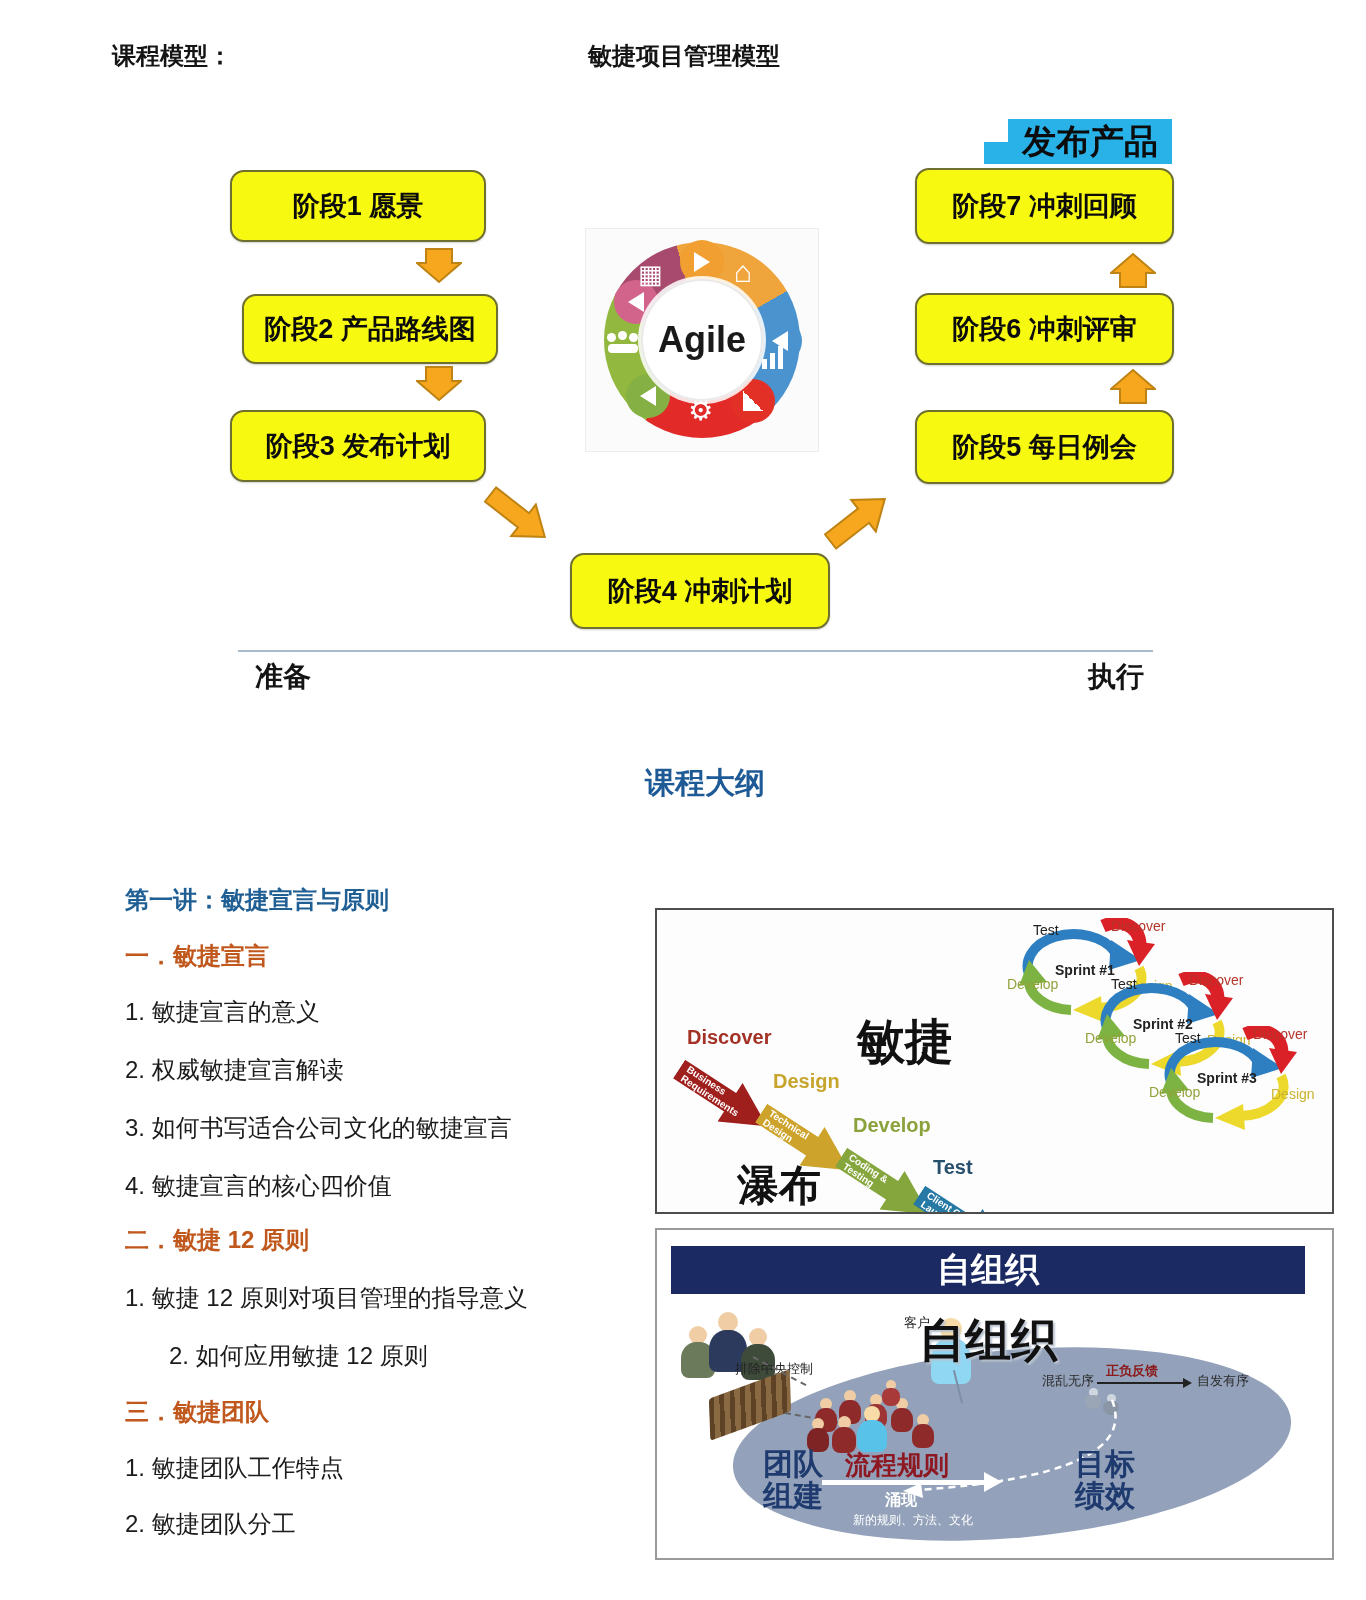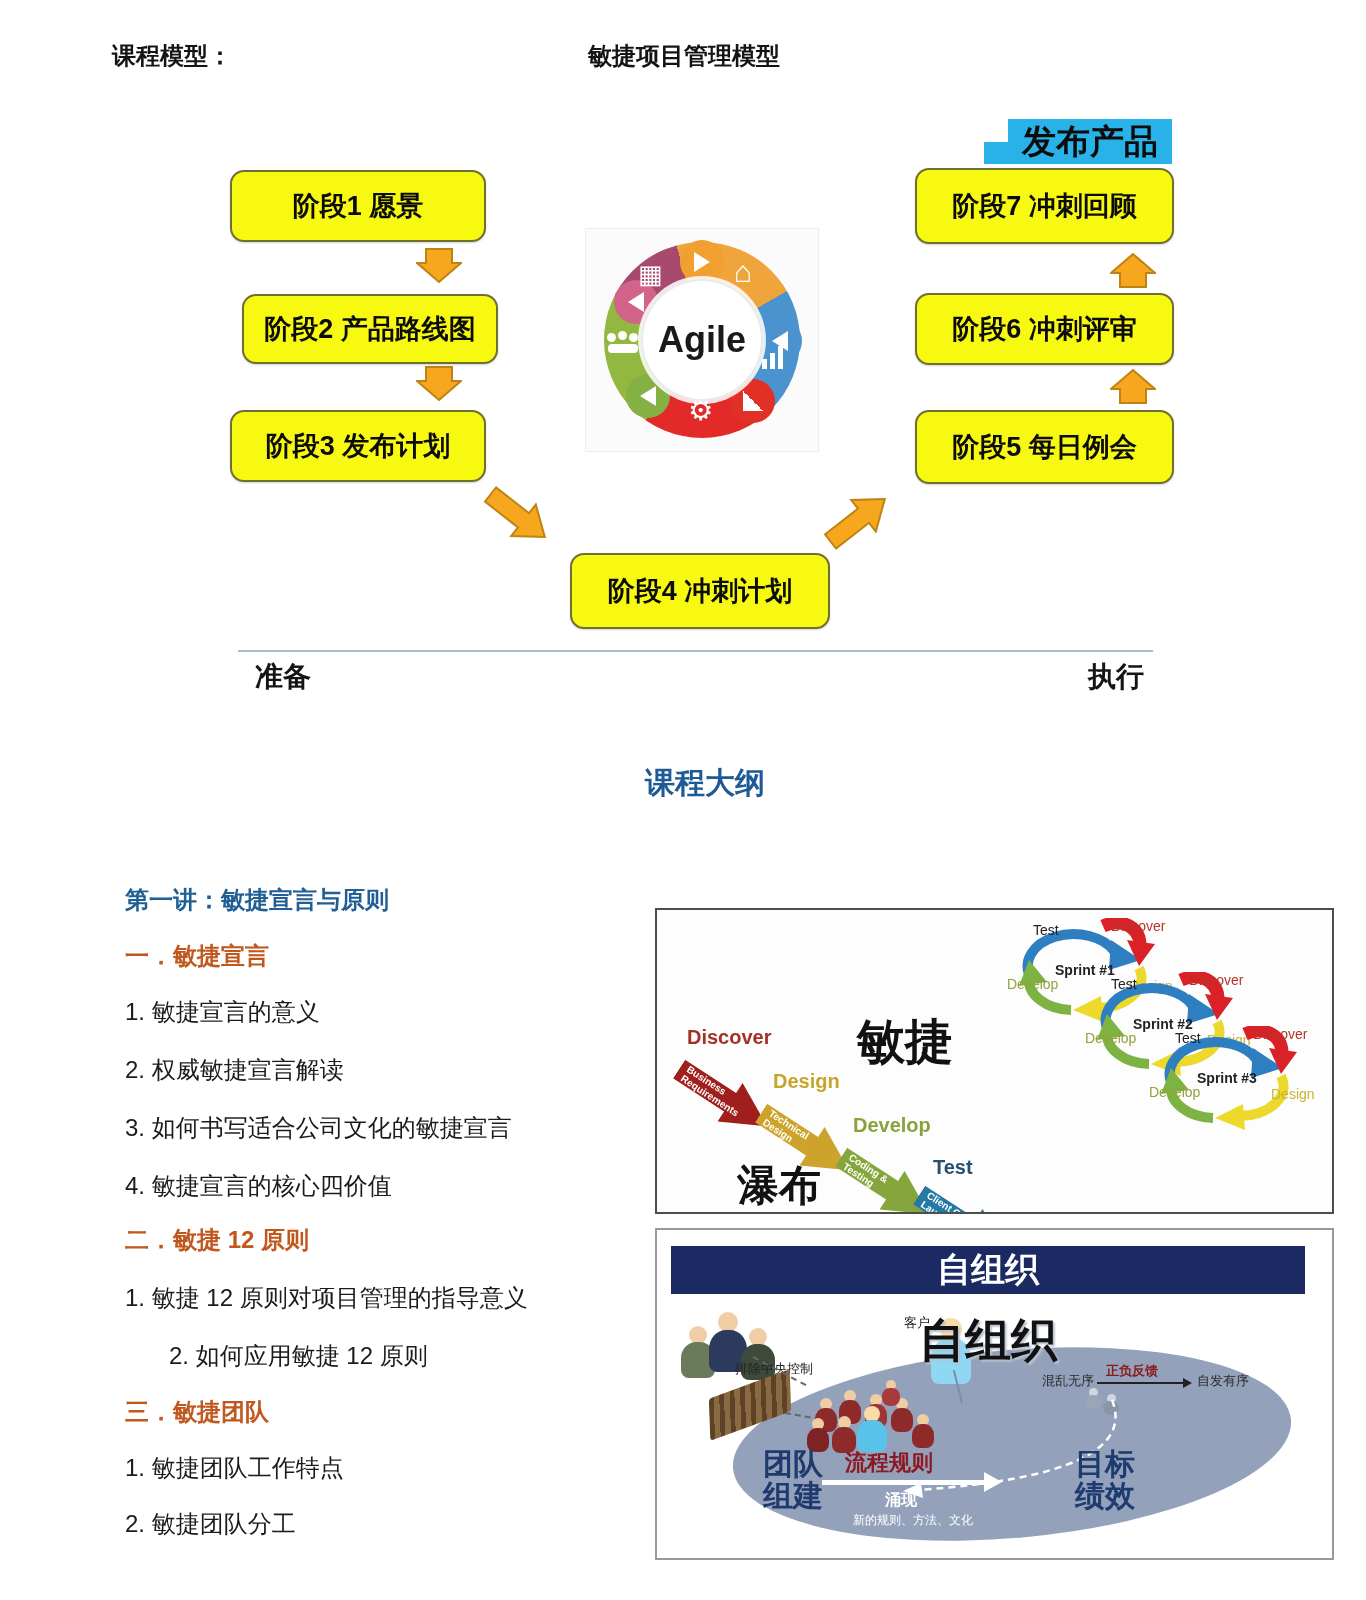--- a/index.html
+++ b/index.html
@@ -333,21 +333,21 @@
 
     <svg style="position:absolute;left:230px;top:150px;" width="240" height="130">
       <path d="M225,20 C245,70 180,100 30,110" fill="none" stroke="#ffffff" stroke-width="2.5" stroke-dasharray="7 5"></path>
       <polygon points="34,103 16,111 36,118" fill="#ffffff"></polygon>
     </svg>
 
     <div class="navy2" style="left:106px;top:218px;">
         <div>团队</div>
         <div>组建</div>
       </div>
-    <div class="bigcn" style="left:188px;top:218px;font-size:22px;color:#8E1822;">流程规则</div>
+    <div class="bigcn" style="left:188px;top:218px;font-size:26px;color:#8E1822;">流程规则</div>
     <div class="proc-arrow"></div>
     <div class="proc-head"></div>
     <div class="sm-label" style="left:228px;top:260px;color:#fff;font-size:16px;font-weight:bold;">涌现</div>
     <div class="sm-label" style="left:196px;top:282px;color:#fff;font-size:12px;">新的规则、方法、文化</div>
     <div class="navy2" style="left:418px;top:218px;">
         <div>目标</div>
         <div>绩效</div>
       </div>
   </div>
 

